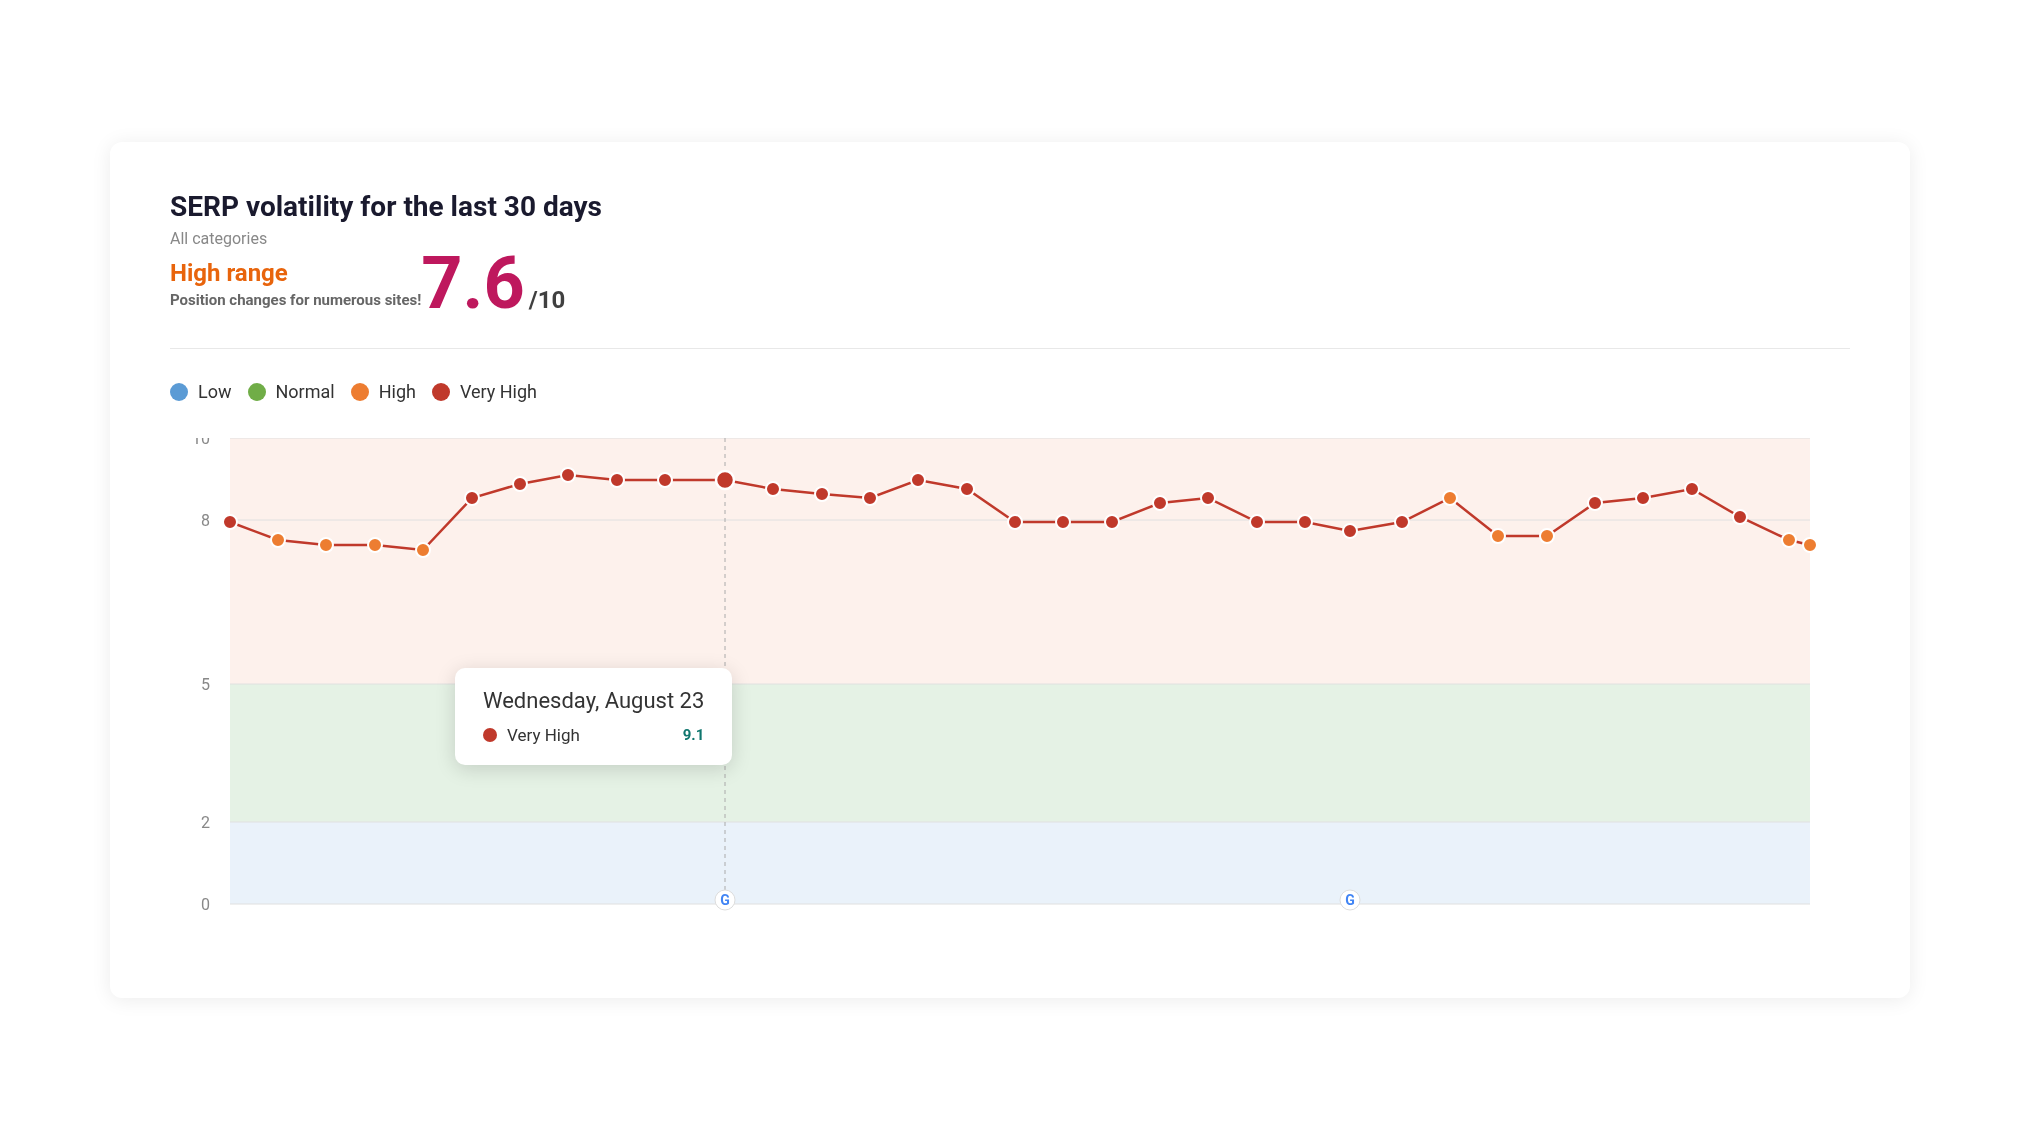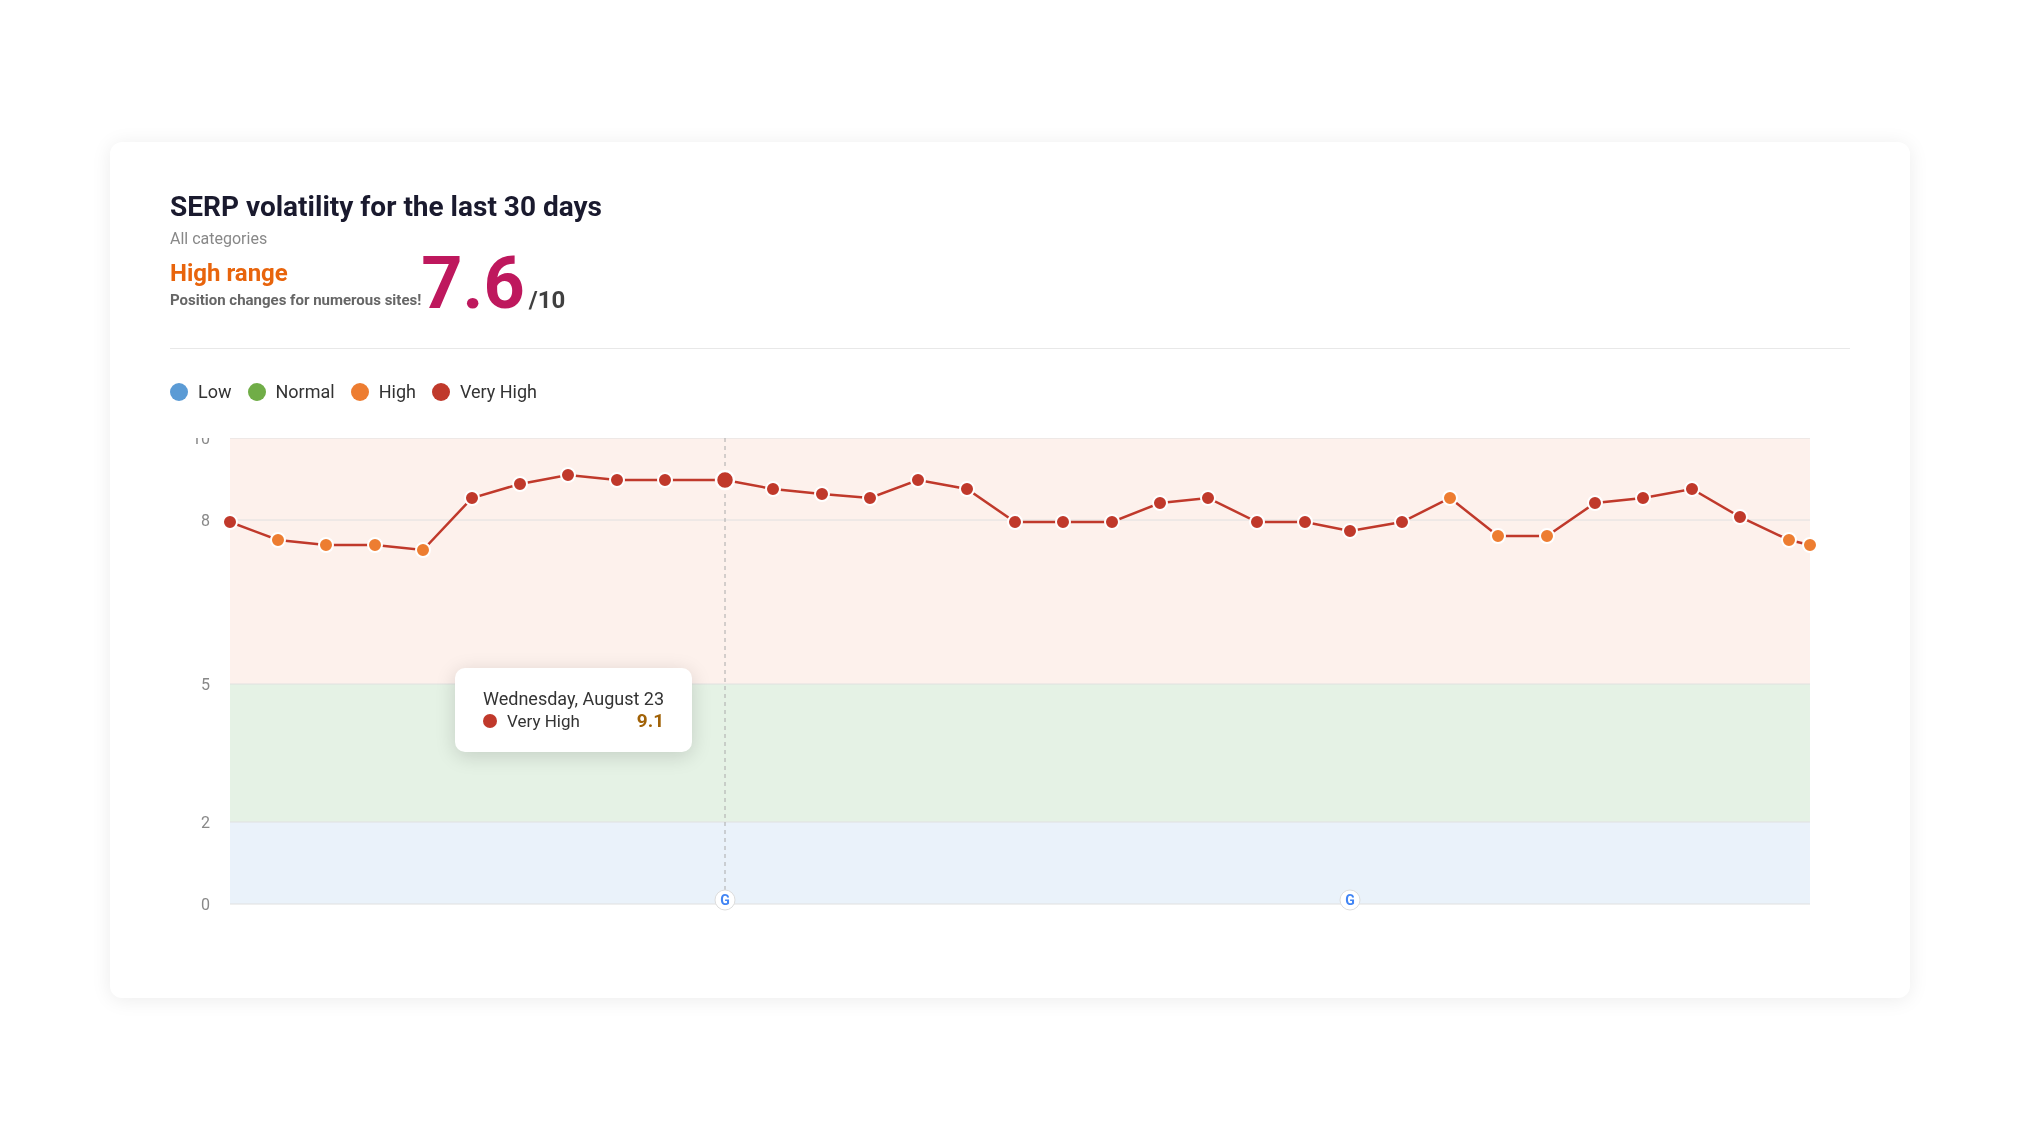--- a/index.html
+++ b/index.html
@@ -102,42 +102,43 @@
       left: 285px;
       top: 230px;
       background: #fff;
       border-radius: 10px;
       padding: 20px 28px;
       box-shadow: 0 4px 20px rgba(0,0,0,0.15);
       z-index: 10;
       min-width: 200px;
     }
     .tooltip-date {
-      font-size: 18px;
+      font-size: 22px;
       color: #333;
+      margin-bottom: 12px;
     }
     .tooltip-row {
       display: flex;
       align-items: center;
       gap: 10px;
     }
     .tooltip-dot {
       width: 14px;
       height: 14px;
       border-radius: 50%;
       background: #c0392b;
     }
     .tooltip-label {
       font-size: 17px;
       color: #333;
     }
     .tooltip-val {
-      font-size: 19px;
-      font-weight: 700;
-      color: #a16207;
+      font-size: 15px;
+      font-weight: 700;
+      color: #0f766e;
       margin-left: auto;
     }
   </style>
 </head>
 <body>
 
 <div class="card">
   <div class="header">
     <div class="header-left">
       <div class="title">SERP volatility for the last 30 days</div>

